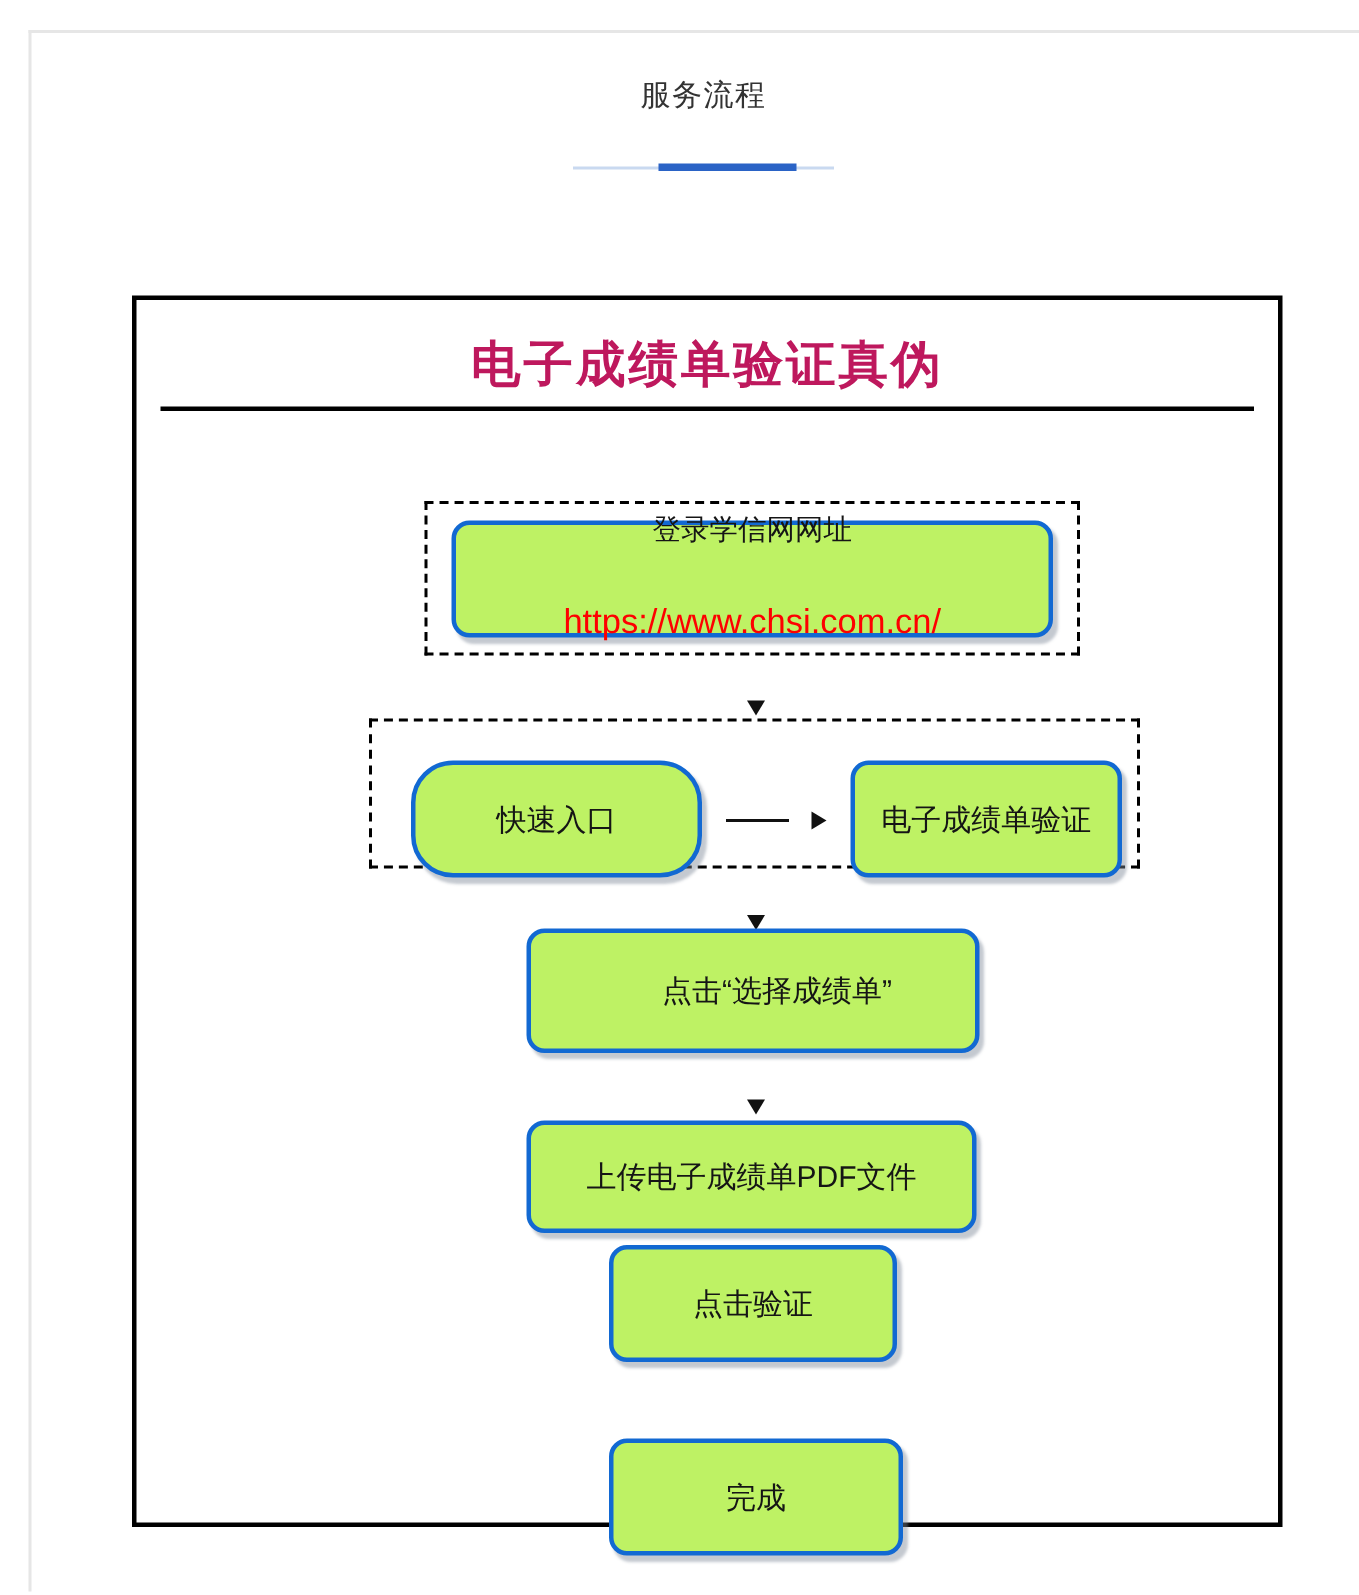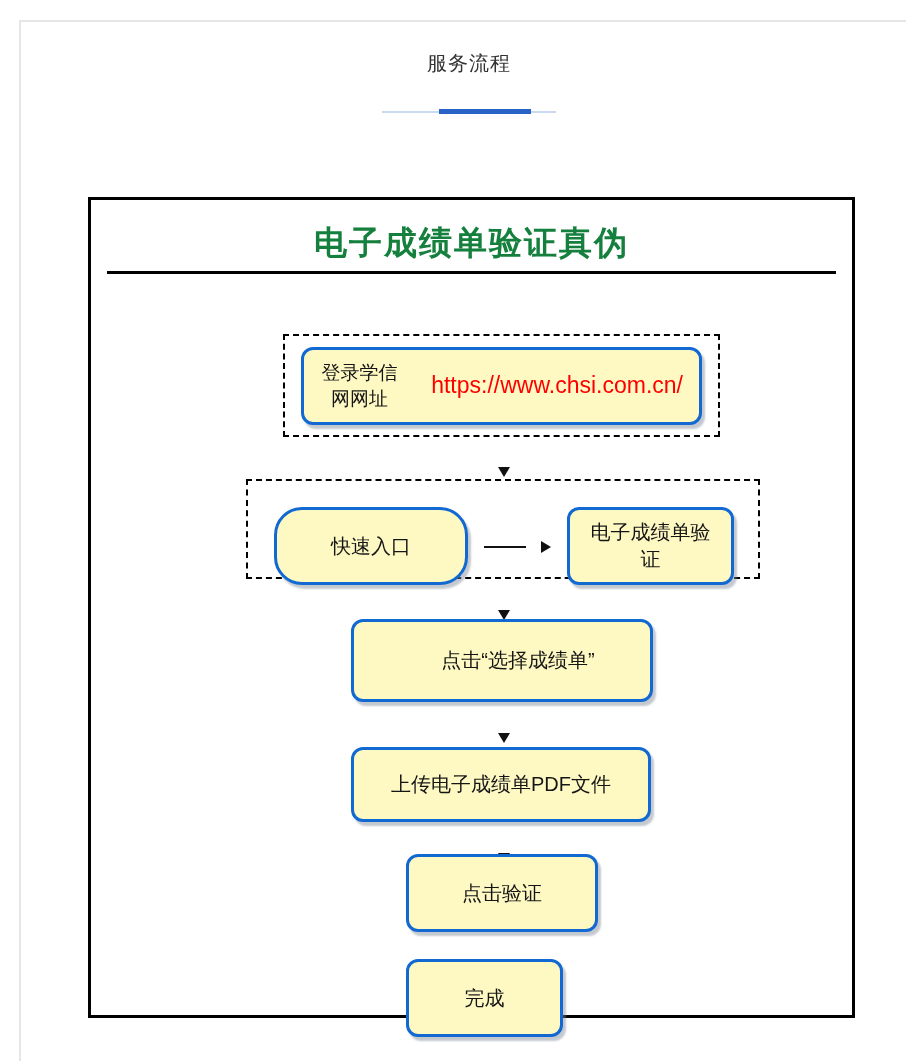--- a/index.html
+++ b/index.html
@@ -19,40 +19,40 @@
   .section-header{position:absolute;left:0;top:18px;width:906px;text-align:center;}
   .section-title{font-size:20px;font-weight:400;color:#333333;letter-spacing:1px;}
   .underline{position:relative;width:206px;height:6px;margin:14px auto 0;}
   .underline-thin{position:absolute;left:0;right:0;top:2px;height:2px;background:var(--accent-blue-light);}
   .underline-thick{position:absolute;left:57px;top:0;width:92px;height:5px;background:var(--accent-blue);}
   
   .flow-box{position:absolute;left:72px;top:181px;width:767px;height:821px;
     border:3px solid var(--panel-border-black);background:#ffffff;}
   .flow-title{height:58px;border-bottom:3px solid var(--panel-border-black);
     display:flex;align-items:center;justify-content:center;
-    font-size:33px;font-weight:700;letter-spacing:2px;color:#15803d;}
+    font-size:33px;font-weight:700;letter-spacing:2px;color:#be185d;}
   .flow-canvas{position:relative;width:100%;height:752px;}
   
   .dashed{position:absolute;border:2px dashed #000000;background:transparent;}
   .dashed-1{left:160px;top:28px;width:437px;height:103px;
     display:flex;align-items:center;justify-content:center;}
   .dashed-2{left:123px;top:173px;width:514px;height:100px;}
   
-  .node{background:#fef9c3;border:3px solid var(--node-border-blue);border-radius:12px;
-    display:flex;flex-direction:row;align-items:center;justify-content:center;
+  .node{background:#bef264;border:3px solid var(--node-border-blue);border-radius:12px;
+    display:flex;flex-direction:column;align-items:center;justify-content:center;
     text-align:center;font-size:20px;color:#151515;
     box-shadow:3px 4px 2px rgba(125,135,150,.45);}
   .node-login{width:403px;height:78px;font-size:19px;line-height:1.35;}
   .node-url{color:var(--url-red);font-size:23px;}
   .node-quick{position:absolute;left:10px;top:10px;width:194px;height:78px;border-radius:28px;}
-  .node-verify-entry{position:absolute;left:303px;top:10px;width:167px;height:78px;}
+  .node-verify-entry{position:absolute;left:303px;top:10px;width:181px;height:78px;}
   .node-select{position:absolute;left:228px;top:313px;width:302px;height:83px;padding-left:32px;}
   .node-upload{position:absolute;left:228px;top:441px;width:300px;height:75px;text-align:right;}
-  .node-click-verify{position:absolute;left:283px;top:548px;width:192px;height:78px;align-items:center;}
-  .node-done{position:absolute;left:283px;top:653px;width:157px;height:78px;}
+  .node-click-verify{position:absolute;left:283px;top:524px;width:192px;height:78px;align-items:center;}
+  .node-done{position:absolute;left:283px;top:653px;width:196px;height:78px;}
   
   .arrow-v{position:absolute;width:13px;display:flex;flex-direction:column;align-items:center;}
   .arrow-v .shaft{width:2px;flex:1;background:var(--ink);}
   .arrow-v .head{width:0;height:0;border-left:6px solid transparent;
     border-right:6px solid transparent;border-top:10px solid var(--ink);margin-top:-1px;}
   .arrow-1{left:374px;top:130px;height:43px;}
   .arrow-2{left:374px;top:273px;height:40px;}
   .arrow-3{left:374px;top:396px;height:45px;}
   .arrow-4{left:374px;top:516px;height:32px;}
   .arrow-5{left:374px;top:626px;height:27px;}

